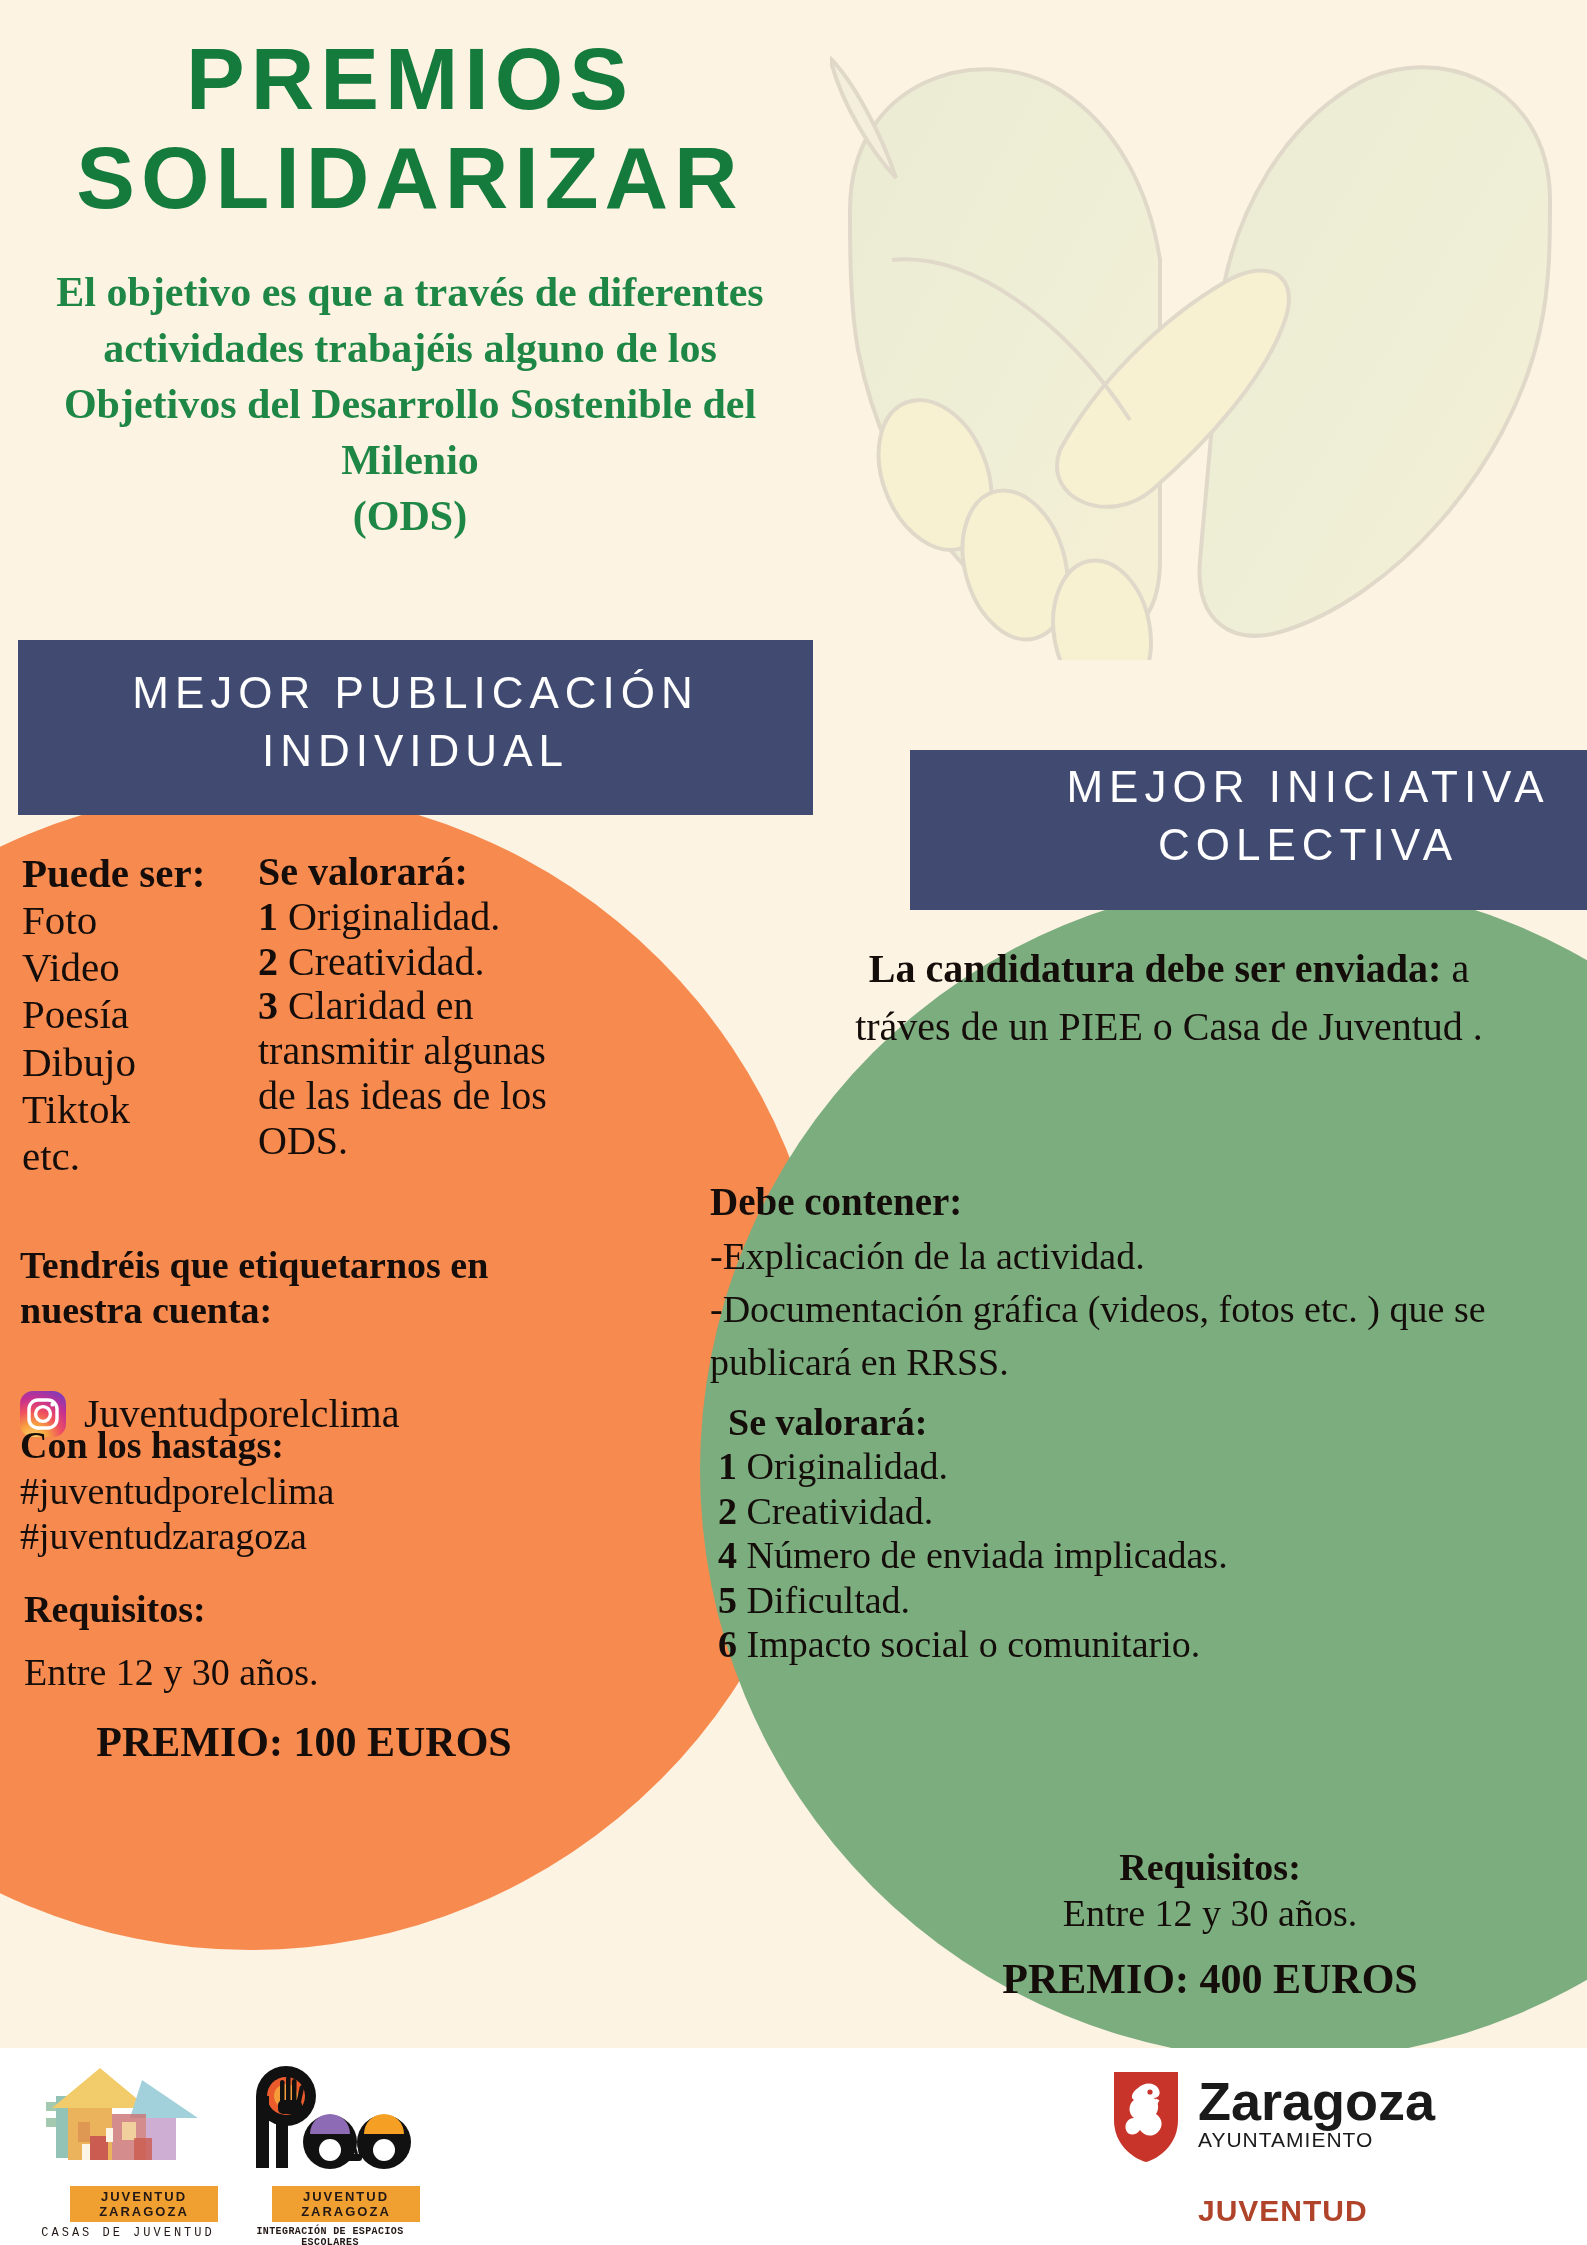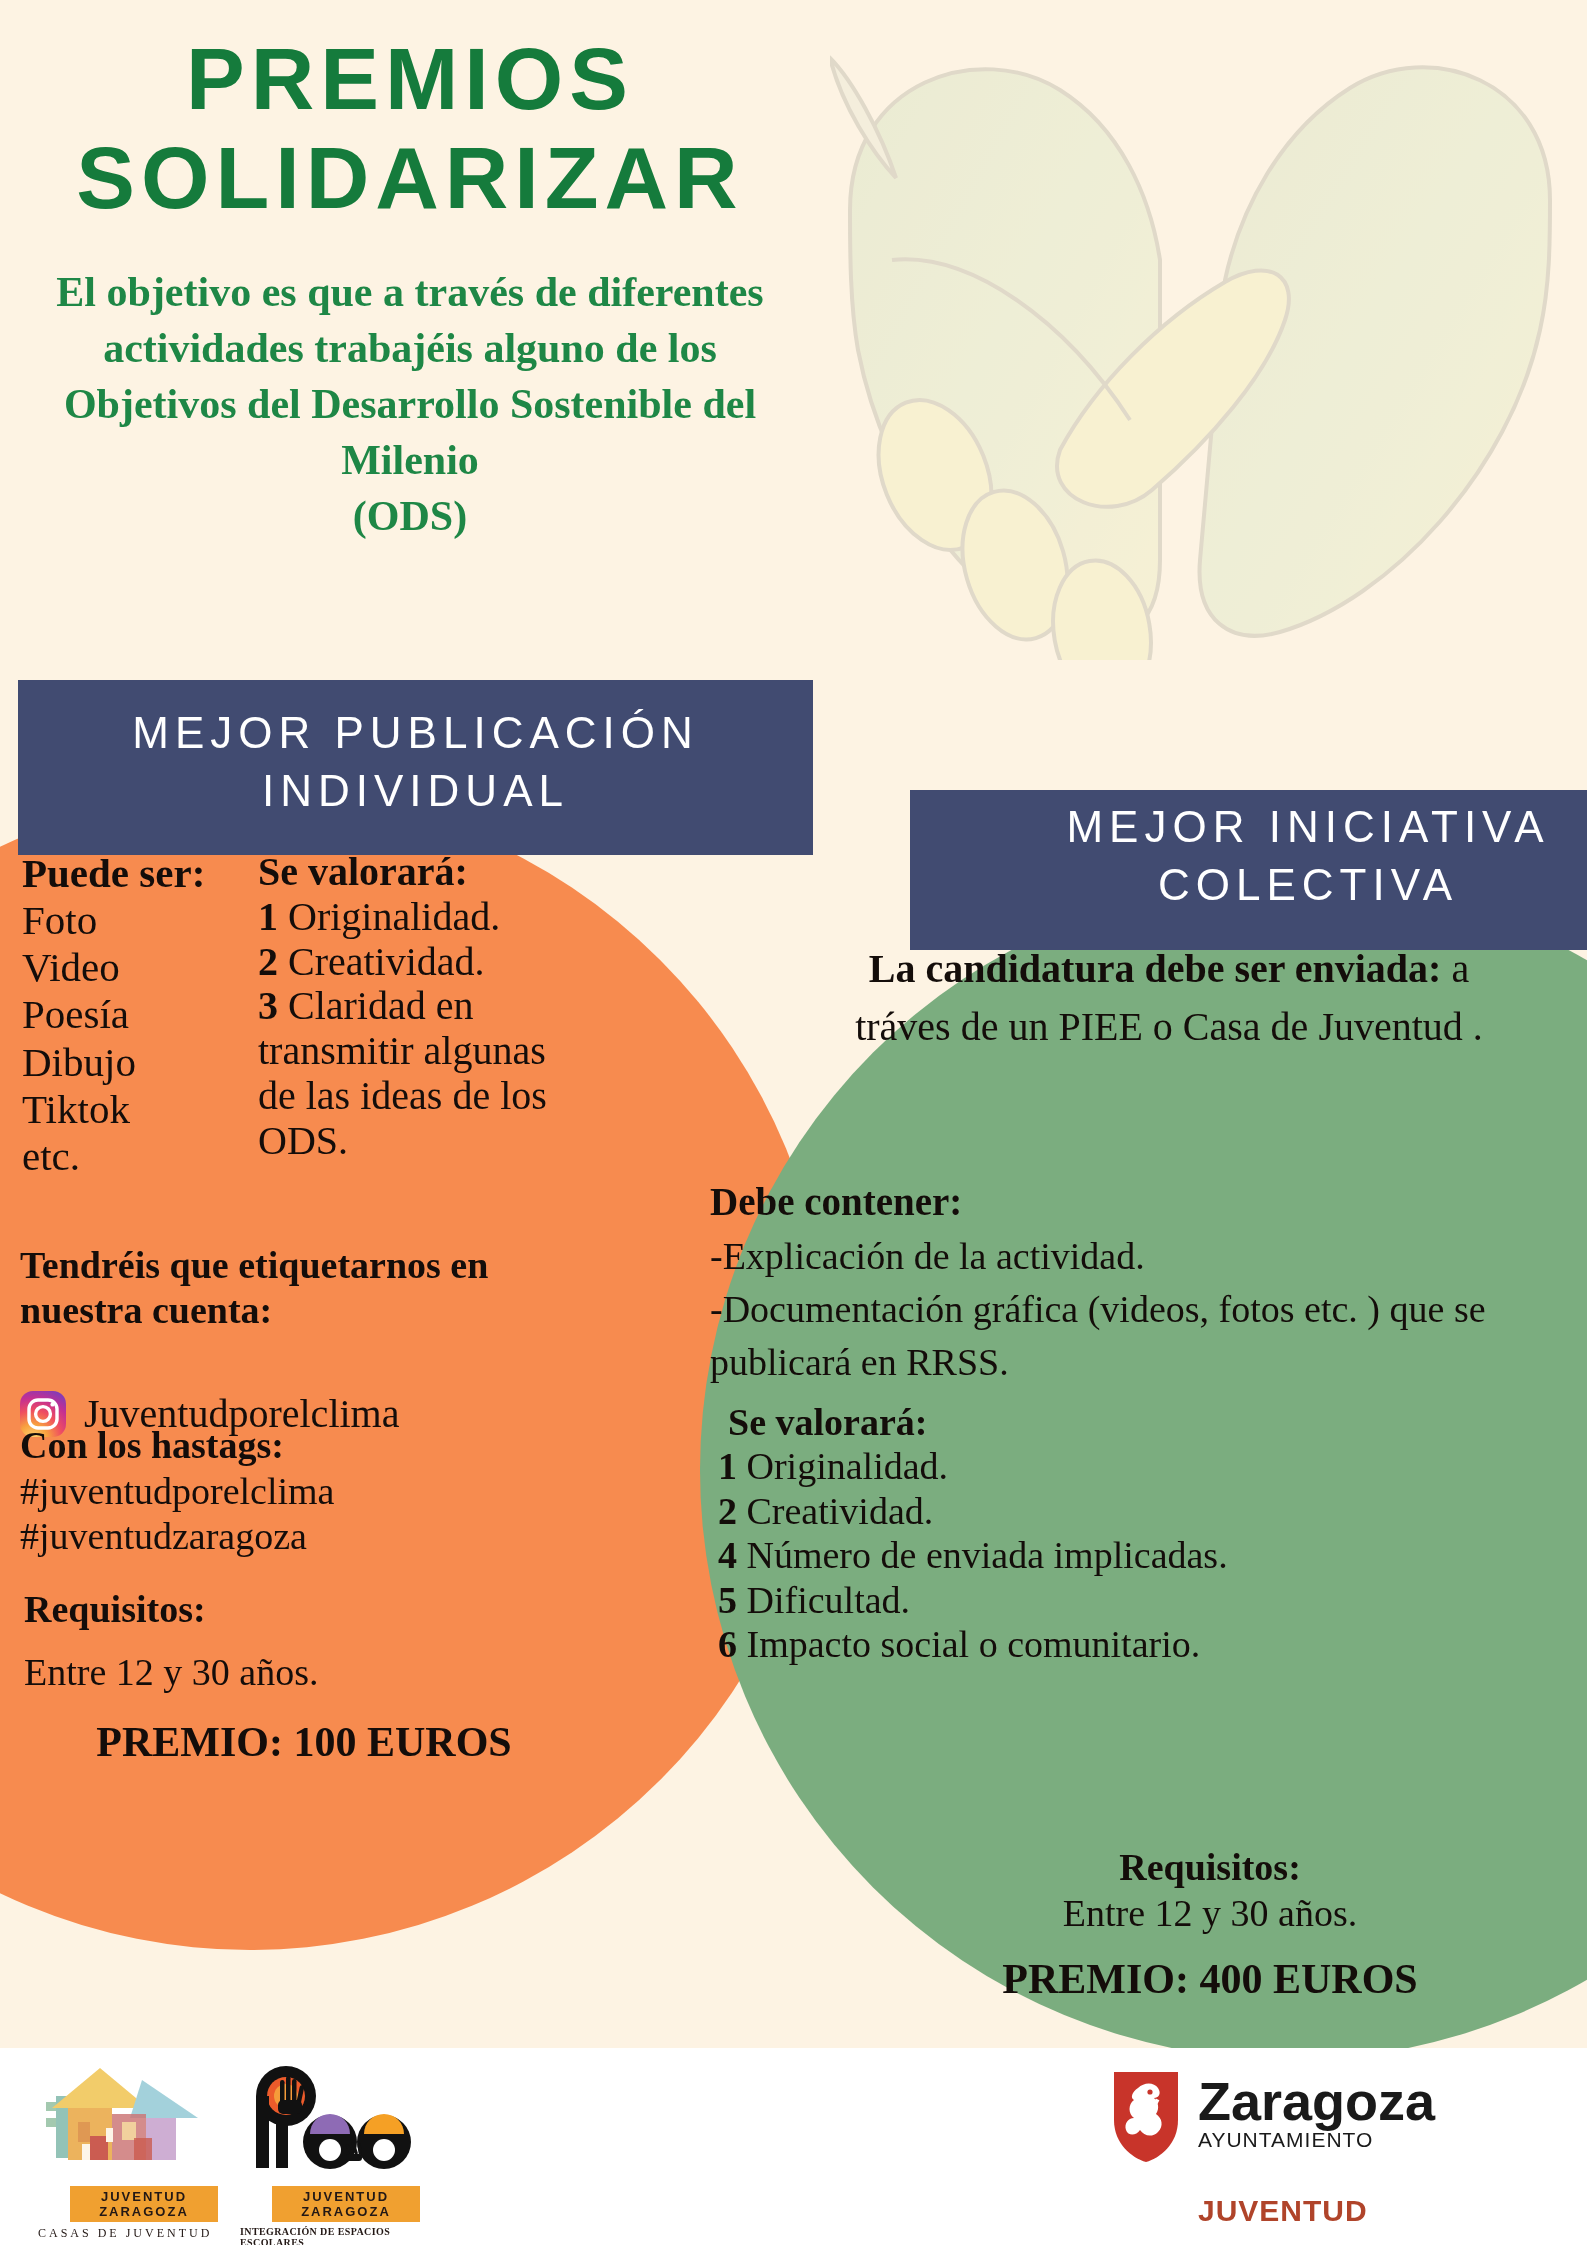--- a/index.html
+++ b/index.html
@@ -71,21 +71,20 @@
     position:absolute;
     background:#414B71;
     color:#FFFFFF;
     text-align:center;
     font-family:"Liberation Sans", sans-serif;
     font-weight:normal;
     letter-spacing:6px;
     line-height:1.32;
     font-size:44px;
     box-sizing:border-box;
-    margin-top:40px;
   }
   .banner-ind {
     left:18px; top:640px; width:795px; height:175px;
     padding-top:24px;
     z-index:6;
   }
   .banner-col {
     left:910px; top:750px; width:796px; height:160px;
     padding-top:8px;
     z-index:6;
@@ -136,22 +135,22 @@
   .logo-zgz { position:absolute; left:1110px; top:20px; width:400px; height:160px; }
 
   .lbl-band {
     background:#F0A030; color:#231815;
     font-family:"Liberation Sans", sans-serif;
     font-weight:bold; text-align:center;
     letter-spacing:2px;
     margin-left:32px;
   }
   .lbl-sub {
-    color:#231815; font-family:Liberation Serif, serif;
-    text-align:left; letter-spacing:3px;
+    color:#231815; font-family:Liberation Mono, monospace;
+    text-align:center; letter-spacing:3px;
   }
   .zgz-name {
     font-family:"Liberation Sans", sans-serif;
     font-weight:bold; font-size:54px; color:#1A1A1A; line-height:1;
   }
   .zgz-ayto {
     font-family:"Liberation Sans", sans-serif;
     font-size:21px; color:#1A1A1A; letter-spacing:1px;
   }
   .zgz-juv {

